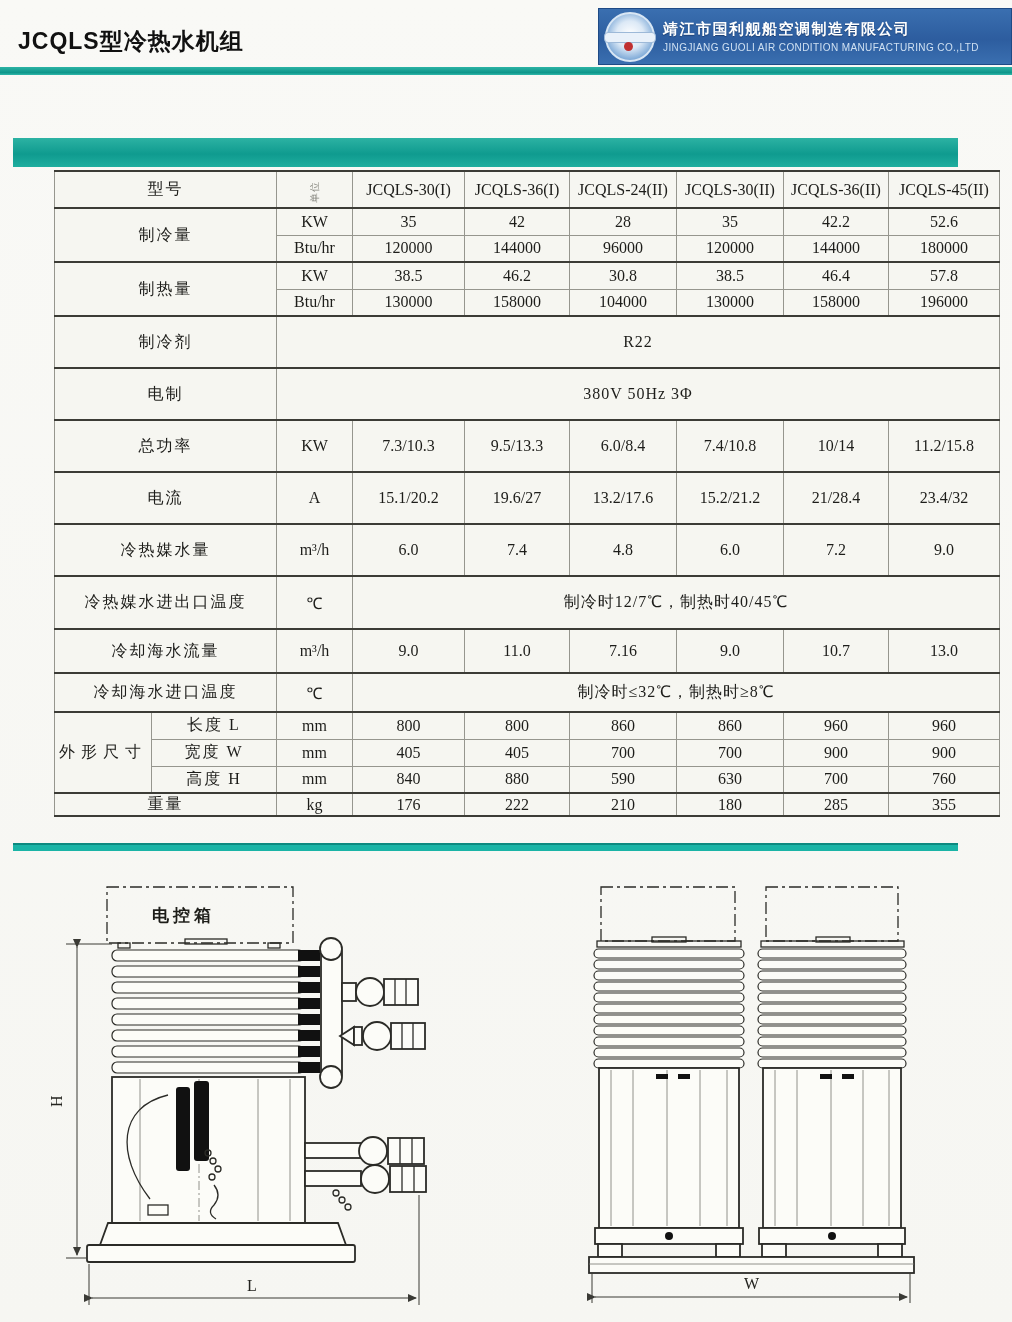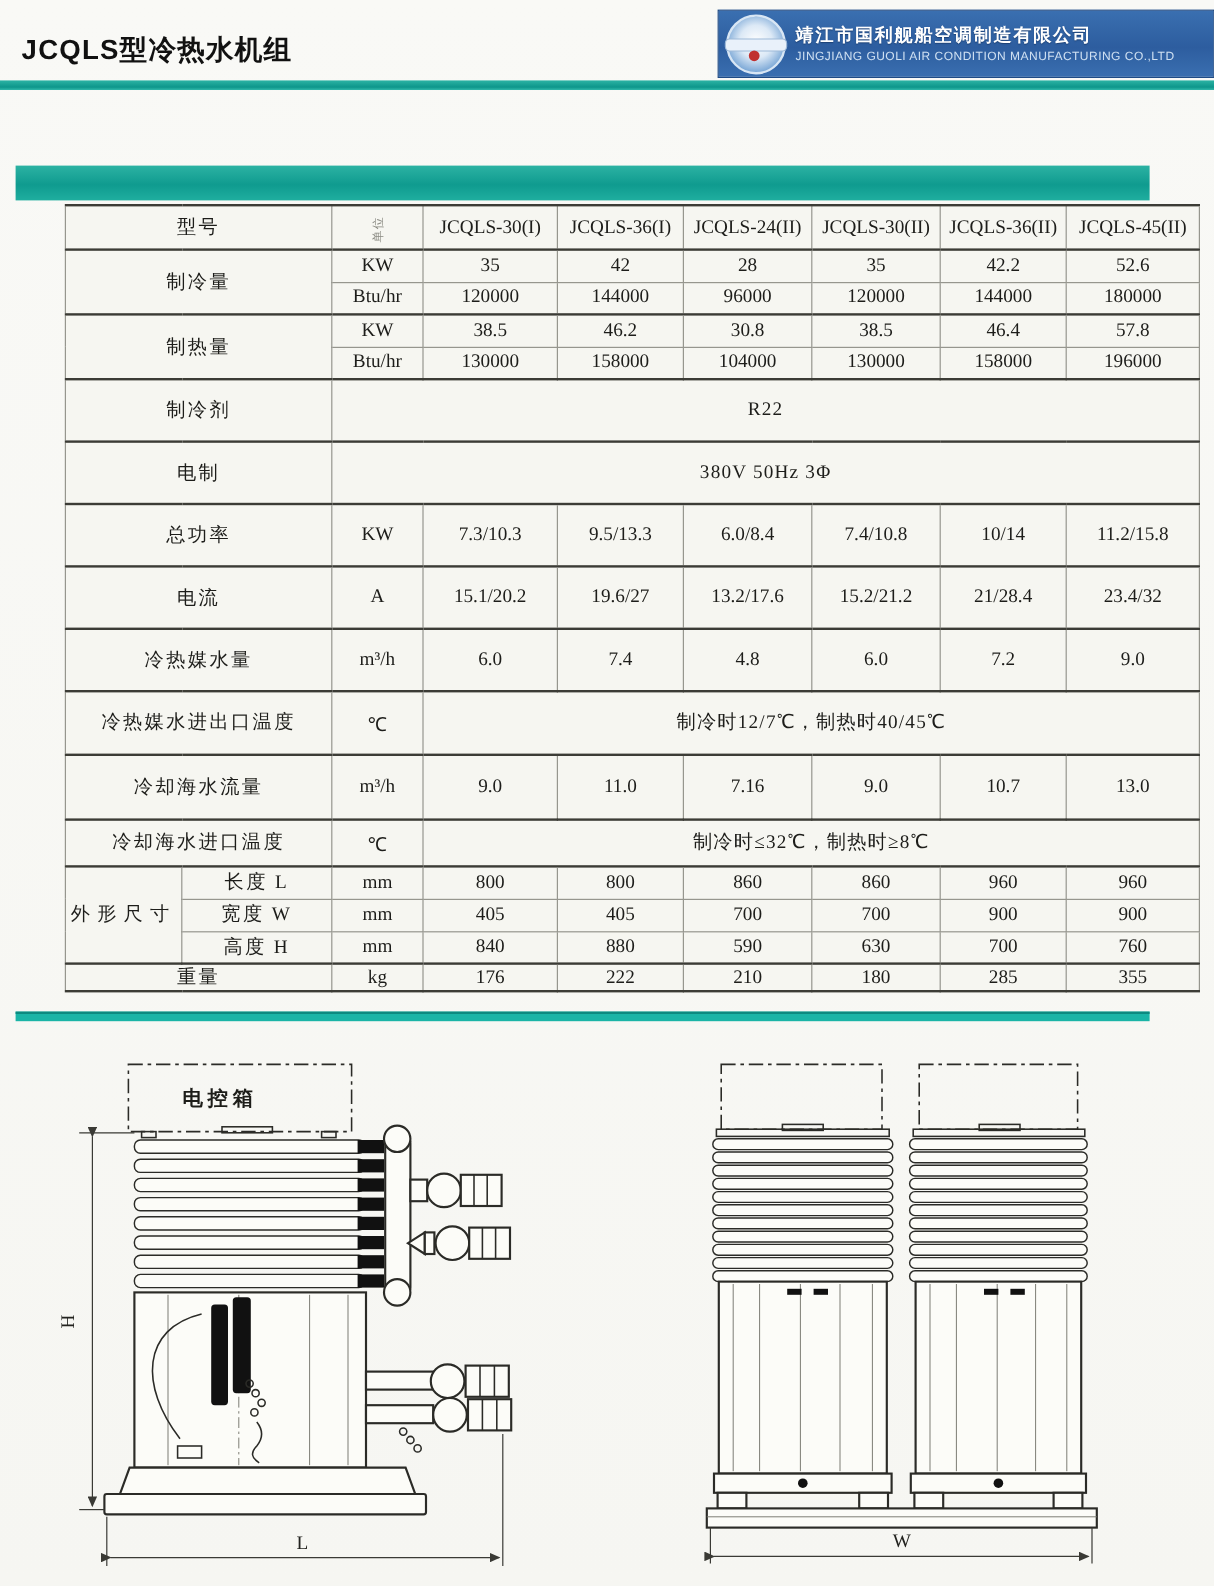--- a/index.html
+++ b/index.html
@@ -37,21 +37,21 @@
                 background:#f6f6f1;padding:0 2px;overflow:hidden;}
   table.spec{border-top:2px solid #3c3c36;border-bottom:2.5px solid #3c3c36;}
   td.lbl{text-align:left;padding-left:15px;font-size:17px;letter-spacing:2px;background:#f4f4ef;}
   td.sublbl{font-size:16px;letter-spacing:2px;background:#f4f4ef;}
   td.unitc{font-size:15px;}
   td.model{font-size:14px;letter-spacing:0;}
   td.shade{background:#efefe9;margin-top:48px;}
   .gt{border-top:2px solid #3c3c36 !important;}
   .rot{display:inline-block;transform:rotate(-90deg);font-size:10px;color:#8a8a82;letter-spacing:1px;}
   tr.r37{height:37px}tr.r27{height:27px}tr.r52{height:52px}tr.r53{height:53px}
-  tr.r54{height:54px}tr.r49{height:39px}tr.r28{height:17px}
+  tr.r54{height:44px}tr.r49{height:39px}tr.r28{height:17px}
   td.spanval{letter-spacing:1px;}
   td.spanleft{padding-right:200px;}
   .table-endline{position:absolute;left:13px;top:843px;width:945px;height:6px;
                  background:#1ab4a6;border-top:2px solid #0c8a80;}
 
   
   .drawings{position:absolute;left:0;top:855px;width:1012px;height:467px;}
   svg{display:block}
   .ln{stroke:#2b2b27;stroke-width:1.3;fill:none;}
   .lnb{stroke:#2b2b27;stroke-width:1.8;fill:#fcfcf8;}

